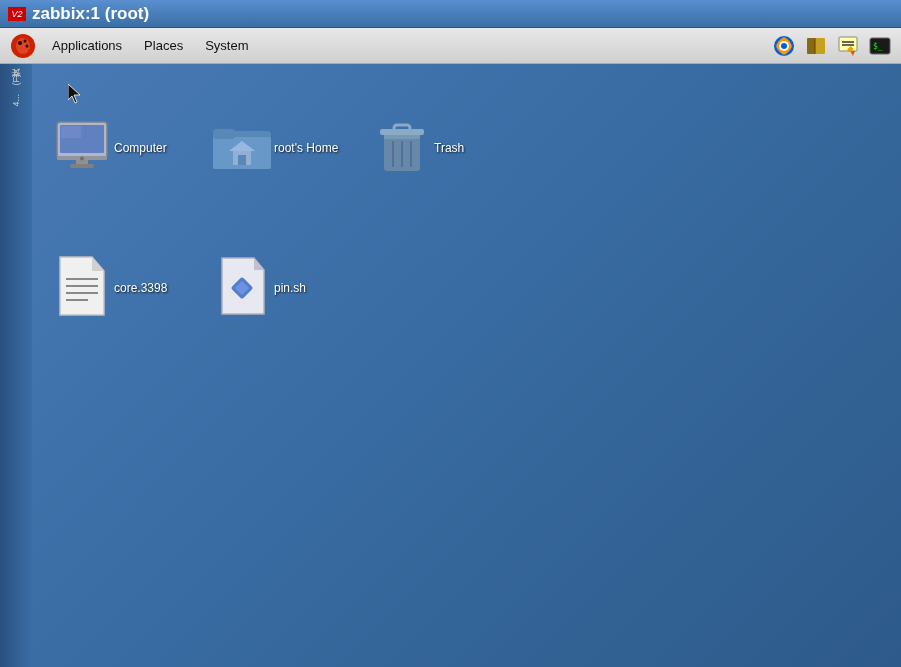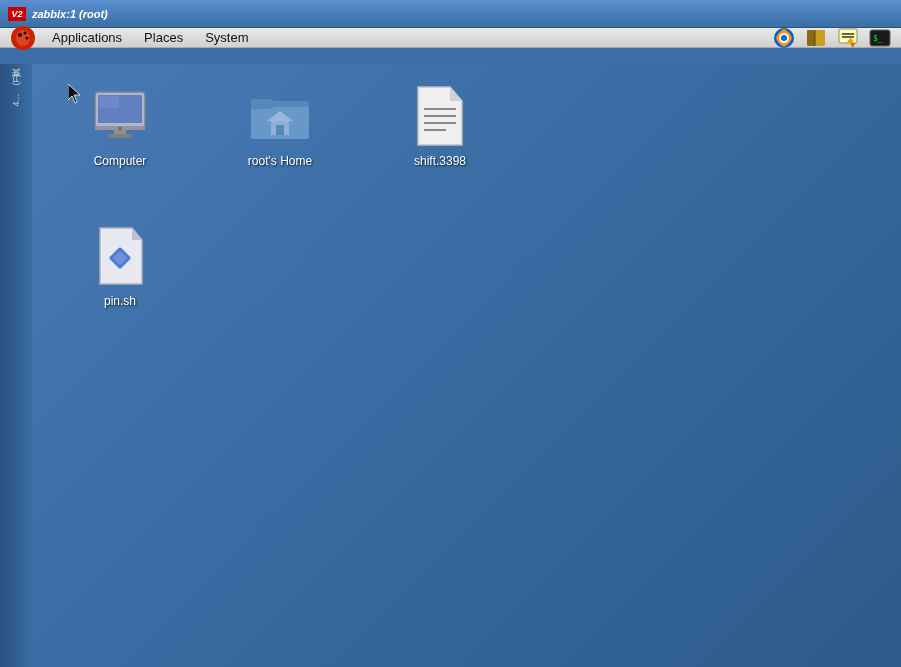--- a/index.html
+++ b/index.html
@@ -20,37 +20,36 @@
       align-items: center;
       padding: 0 8px;
       border-bottom: 1px solid #2a5080;
     }
     #titlebar .v2-logo {
       width: 18px;
       height: 14px;
       background: #c00;
       color: #fff;
       font-size: 9px;
-      font-weight: bold;
+      font-weight: normal;
       display: flex;
       align-items: center;
       justify-content: center;
       margin-right: 6px;
       font-style: italic;
     }
     #titlebar .title-text {
       color: #fff;
-      font-size: 11px;
+      font-size: 17px;
       font-weight: bold;
-      font-style: italic;
     }
 
     
     #menubar {
-      height: 20px;
+      height: 36px;
       background: linear-gradient(to bottom, #e8e8e8, #d0d0d0);
       display: flex;
       align-items: center;
       padding: 0 6px;
       gap: 2px;
       border-bottom: 1px solid #aaa;
     }
     .menu-item {
       padding: 4px 10px;
       font-size: 13px;
@@ -110,21 +109,21 @@
       left: 50px;
       top: 10px;
       display: grid;
       grid-template-columns: 160px 160px 160px;
       grid-template-rows: repeat(4, 140px);
       gap: 0;
     }
 
     .desktop-icon {
       display: flex;
-      flex-direction: column;
+      flex-direction: row;
       align-items: center;
       justify-content: flex-start;
       padding-top: 10px;
       cursor: pointer;
       border-radius: 4px;
       width: 140px;
     }
     .desktop-icon .icon-img {
       width: 64px;
       height: 64px;
@@ -262,36 +261,54 @@
           <rect x="27" y="38" width="8" height="10" fill="#5888b8"></rect>
 
           <polygon points="31,24 18,34 44,34" fill="#a0c0e8" opacity="0.5"></polygon>
         </svg>
       </div>
       <span class="icon-label">root's Home</span>
     </div>
 
 
 
+    <div class="desktop-icon">
+      <div class="icon-img">
+        <svg width="52" height="58" viewBox="0 0 52 58">
+
+          <rect x="8" y="16" width="36" height="38" rx="3" fill="#6888a8"></rect>
+          <rect x="8" y="16" width="36" height="6" rx="1" fill="#7898b8"></rect>
+
+          <rect x="4" y="12" width="44" height="6" rx="2" fill="#8aaac8"></rect>
+
+          <rect x="18" y="8" width="16" height="6" rx="3" fill="none" stroke="#8aaac8" stroke-width="3"></rect>
+
+          <line x1="17" y1="24" x2="17" y2="50" stroke="#5070a0" stroke-width="2"></line>
+          <line x1="26" y1="24" x2="26" y2="50" stroke="#5070a0" stroke-width="2"></line>
+          <line x1="35" y1="24" x2="35" y2="50" stroke="#5070a0" stroke-width="2"></line>
+        </svg>
+      </div>
+      <span class="icon-label">Trash</span>
+    </div>
 
 
     <div class="desktop-icon">
       <div class="icon-img">
         <svg width="56" height="62" viewBox="0 0 56 62">
 
           <polygon points="6,2 38,2 50,16 50,60 6,60" fill="#f0f0f0" stroke="#c0c0c0" stroke-width="1.5"></polygon>
           <polygon points="38,2 38,16 50,16" fill="#d0d0d0"></polygon>
 
           <line x1="12" y1="24" x2="44" y2="24" stroke="#888" stroke-width="2"></line>
           <line x1="12" y1="31" x2="44" y2="31" stroke="#888" stroke-width="2"></line>
           <line x1="12" y1="38" x2="44" y2="38" stroke="#888" stroke-width="2"></line>
           <line x1="12" y1="45" x2="34" y2="45" stroke="#888" stroke-width="2"></line>
         </svg>
       </div>
-      <span class="icon-label">shift.3398</span>
+      <span class="icon-label">core.3398</span>
     </div>
 
 
     <div class="desktop-icon">
       <div class="icon-img">
         <svg width="56" height="60" viewBox="0 0 56 60">
           <polygon points="8,2 40,2 50,14 50,58 8,58" fill="#e8e8f0" stroke="#b0b0c0" stroke-width="1.5"></polygon>
           <polygon points="40,2 40,14 50,14" fill="#c0c0d0"></polygon>
           <rect x="20" y="24" width="16" height="16" rx="2" fill="#5080d0" transform="rotate(45 28 32)"></rect>
           <rect x="23" y="27" width="10" height="10" rx="1" fill="#7090e0" transform="rotate(45 28 32)"></rect>

